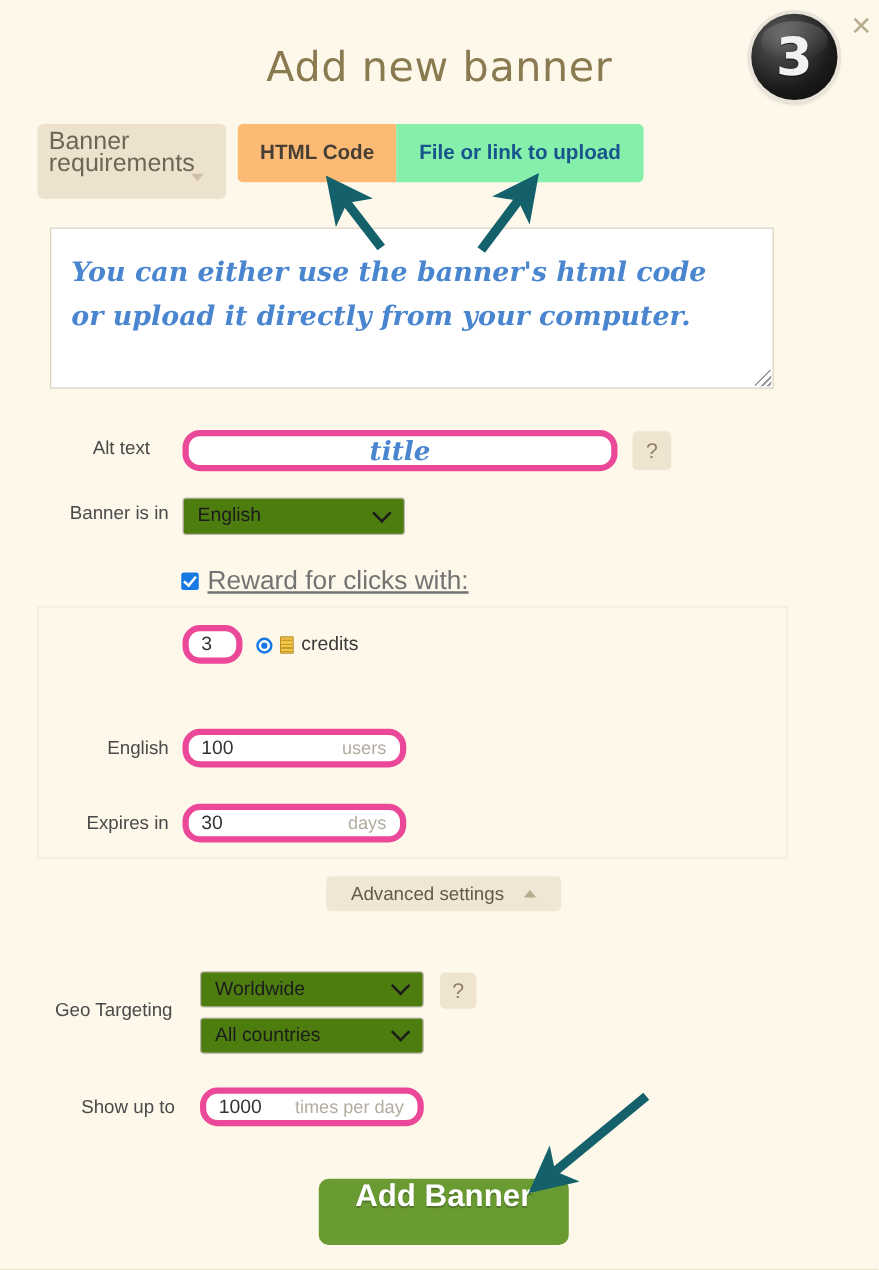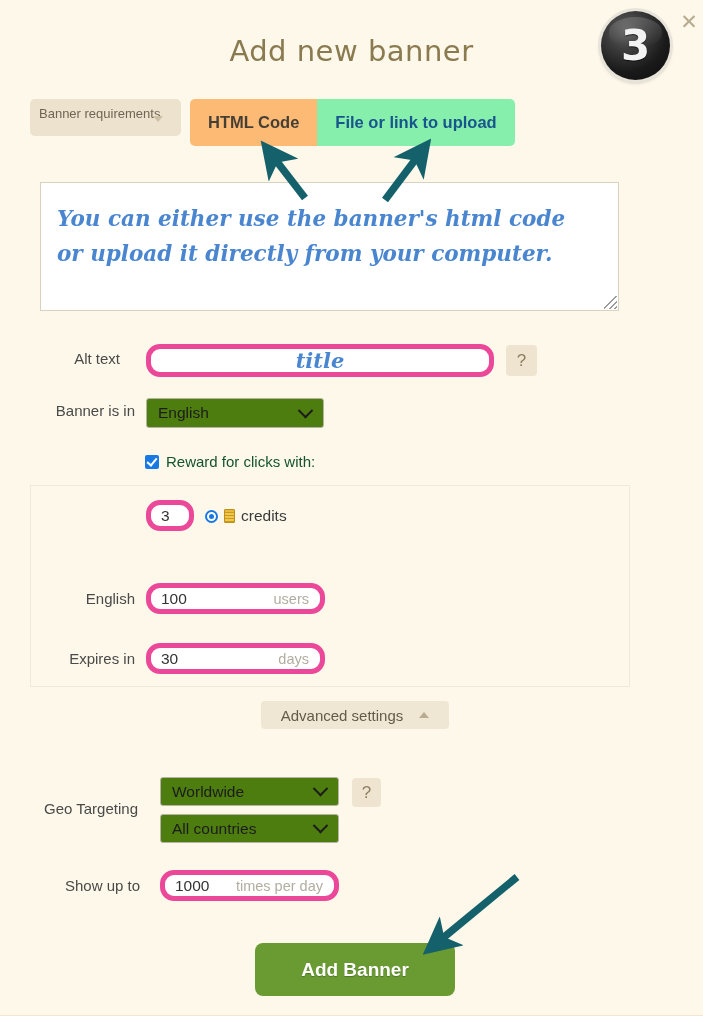--- a/index.html
+++ b/index.html
@@ -71,40 +71,40 @@
     font-family: "Liberation Sans", sans-serif;
   }
 
   
   .dialog-title {
     position: absolute;
     left: 0;
     top: 34px;
     width: 703px;
     text-align: center;
-    font-size: 29px;
+    font-size: 33px;
     letter-spacing: .5px;
     color: #8a7a50;
     font-family: "DejaVu Sans", sans-serif;
     font-weight: normal;
   }
 
   
   .req-btn {
     position: absolute;
     left: 30px;
     top: 99px;
     width: 151px;
-    height: 37px;
+    height: 60px;
     background: #ece2cd;
     border-radius: 5px;
     box-sizing: border-box;
     padding: 6px 9px 0 9px;
     color: #6f6554;
-    font-size: 13px;
+    font-size: 20px;
     line-height: 17.5px;
     cursor: pointer;
   }
   .req-btn .caret-down {
     position: absolute;
     right: 18px;
     bottom: 14px;
     width: 0; height: 0;
     border-left: 5.5px solid transparent;
     border-right: 5.5px solid transparent;
@@ -269,21 +269,21 @@
   }
   .chk::after {
     content: "";
     position: absolute;
     left: 4px; top: 1px;
     width: 4px; height: 8px;
     border-right: 2px solid #fff;
     border-bottom: 2px solid #fff;
     transform: rotate(40deg);
   }
-  .check-label { font-size: 15px; color: #14532d; }
+  .check-label { font-size: 21px; color: #737373; text-decoration: underline; }
 
   
   .reward-panel {
     position: absolute;
     left: 30px;
     top: 485px;
     width: 600px;
     height: 202px;
     border: 1px solid #f0e9d8;
     box-sizing: border-box;
@@ -367,24 +367,24 @@
   
   .submit-btn {
     position: absolute;
     left: 255px;
     top: 943px;
     width: 200px;
     height: 53px;
     background: #6a9b33;
     border-radius: 8px;
     color: #fff;
-    font-size: 19px;
+    font-size: 25px;
     font-weight: bold;
     display: flex;
-    align-items: center;
+    align-items: flex-start;
     justify-content: center;
     cursor: pointer;
     text-shadow: 0 1px 1px rgba(0,0,0,.25);
   }
 
   
   .arrows {
     position: absolute;
     inset: 0;
     pointer-events: none;

